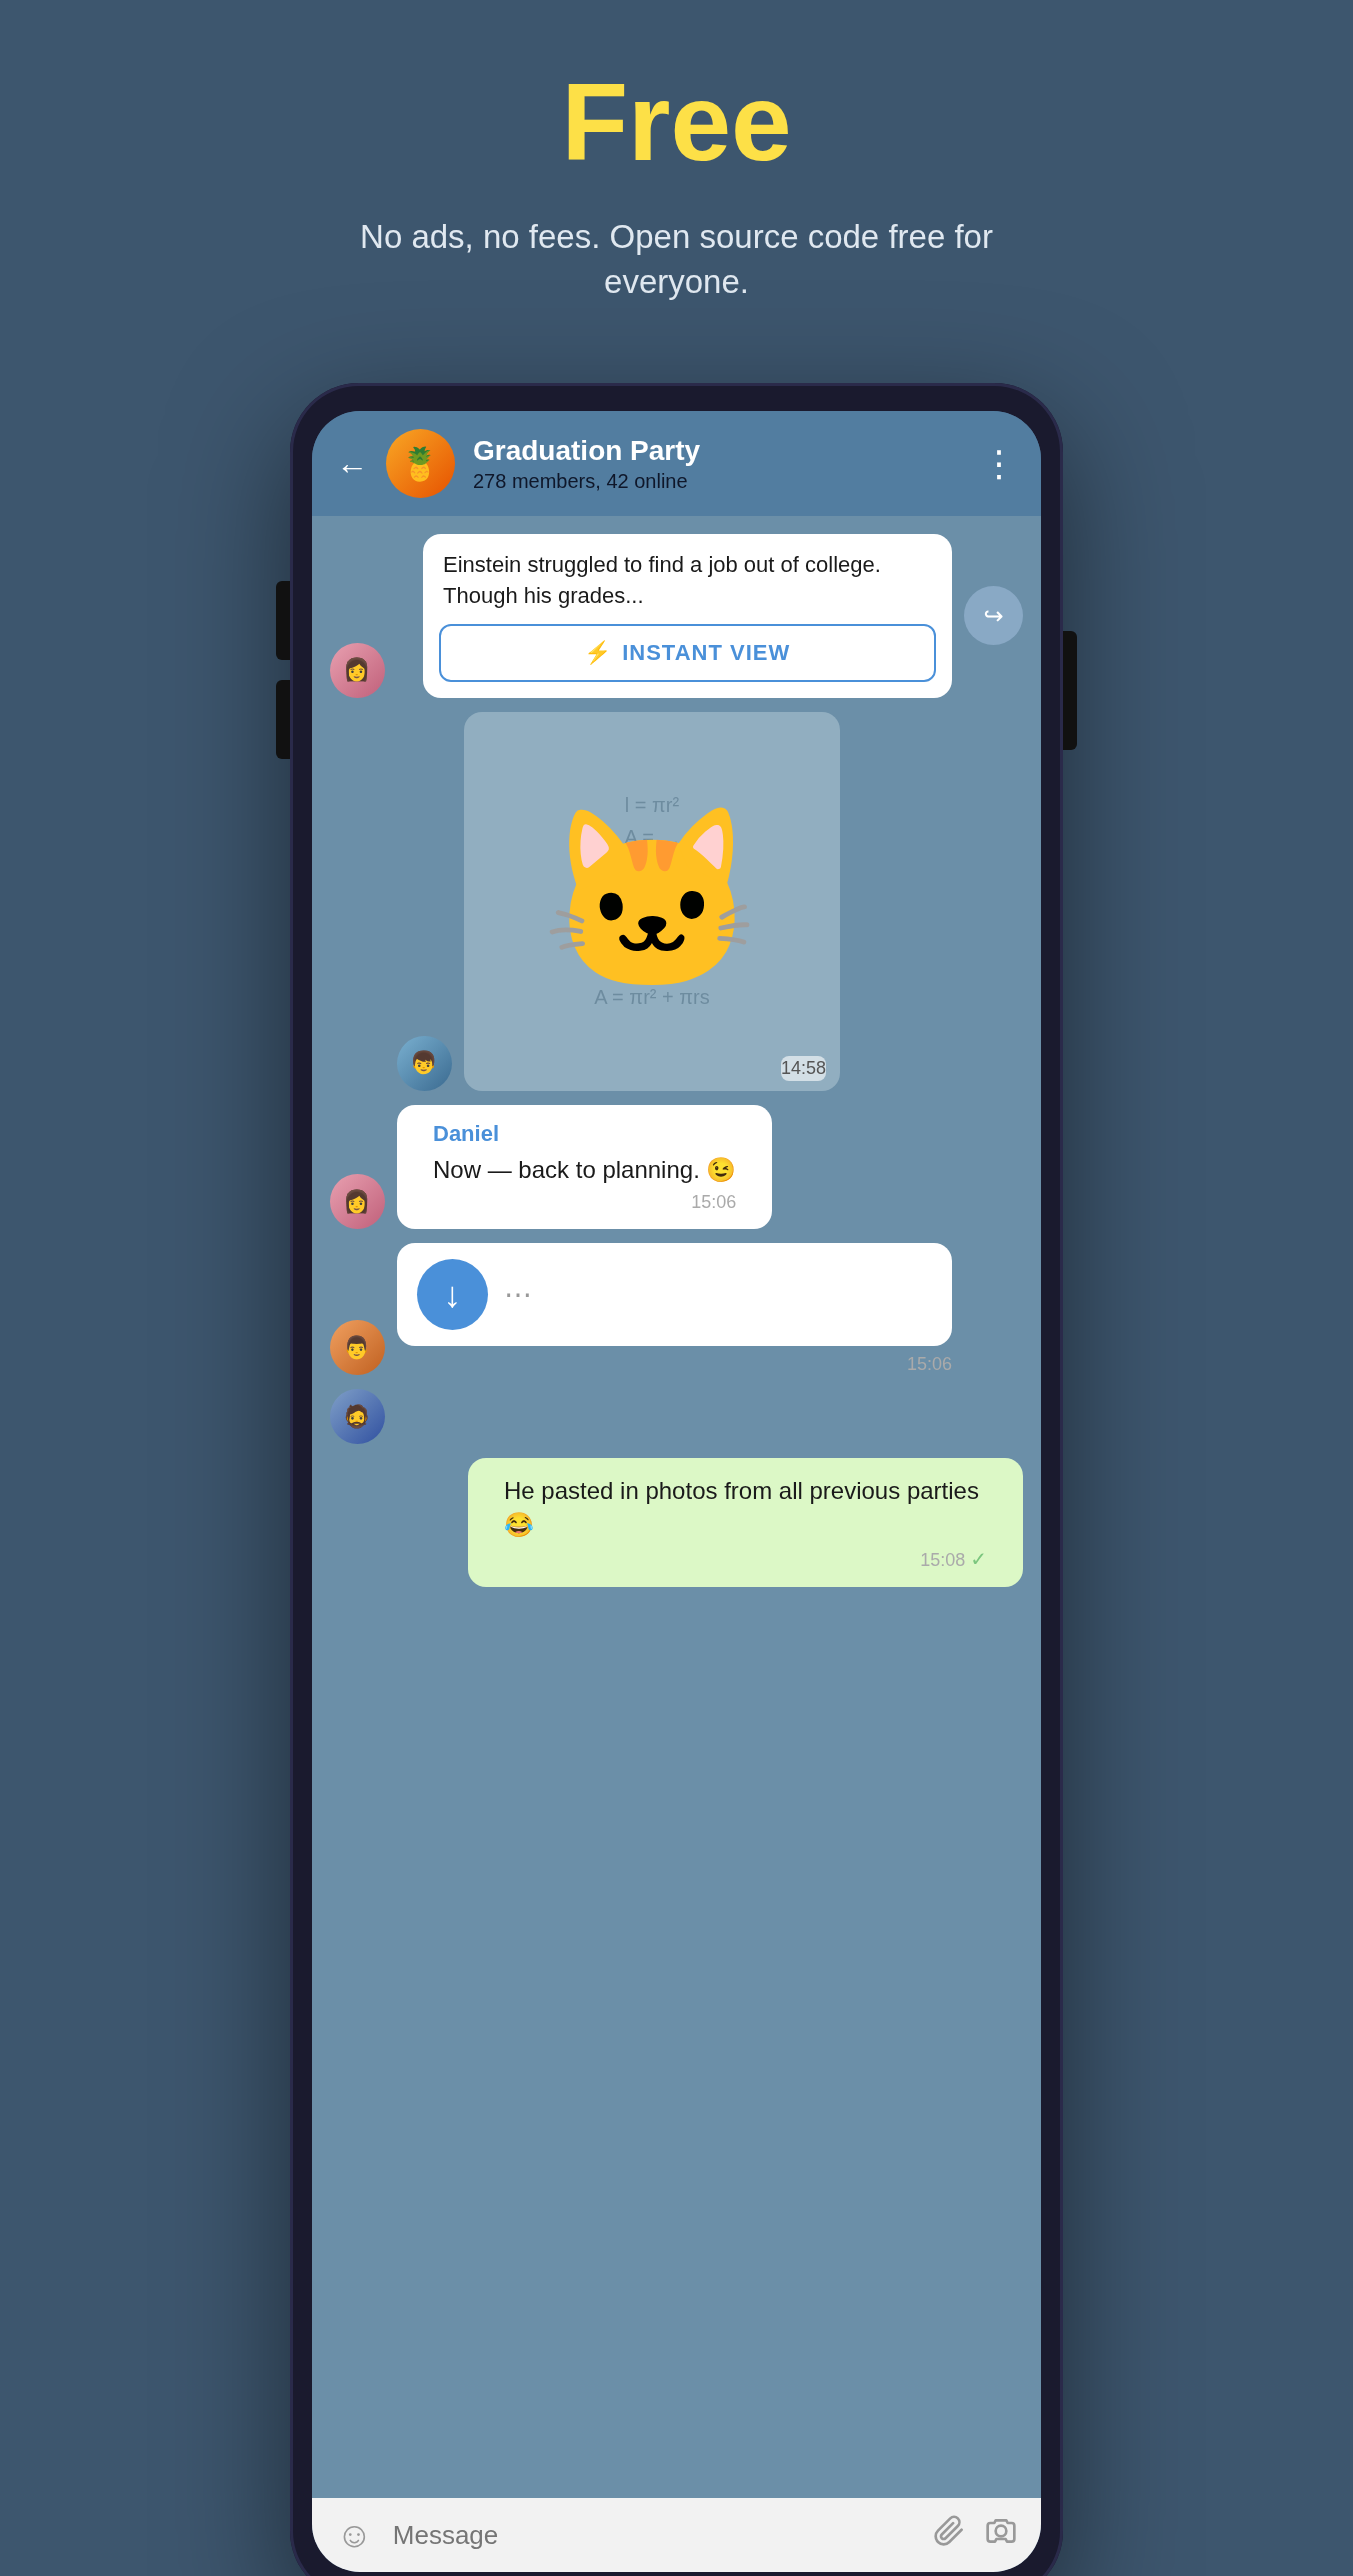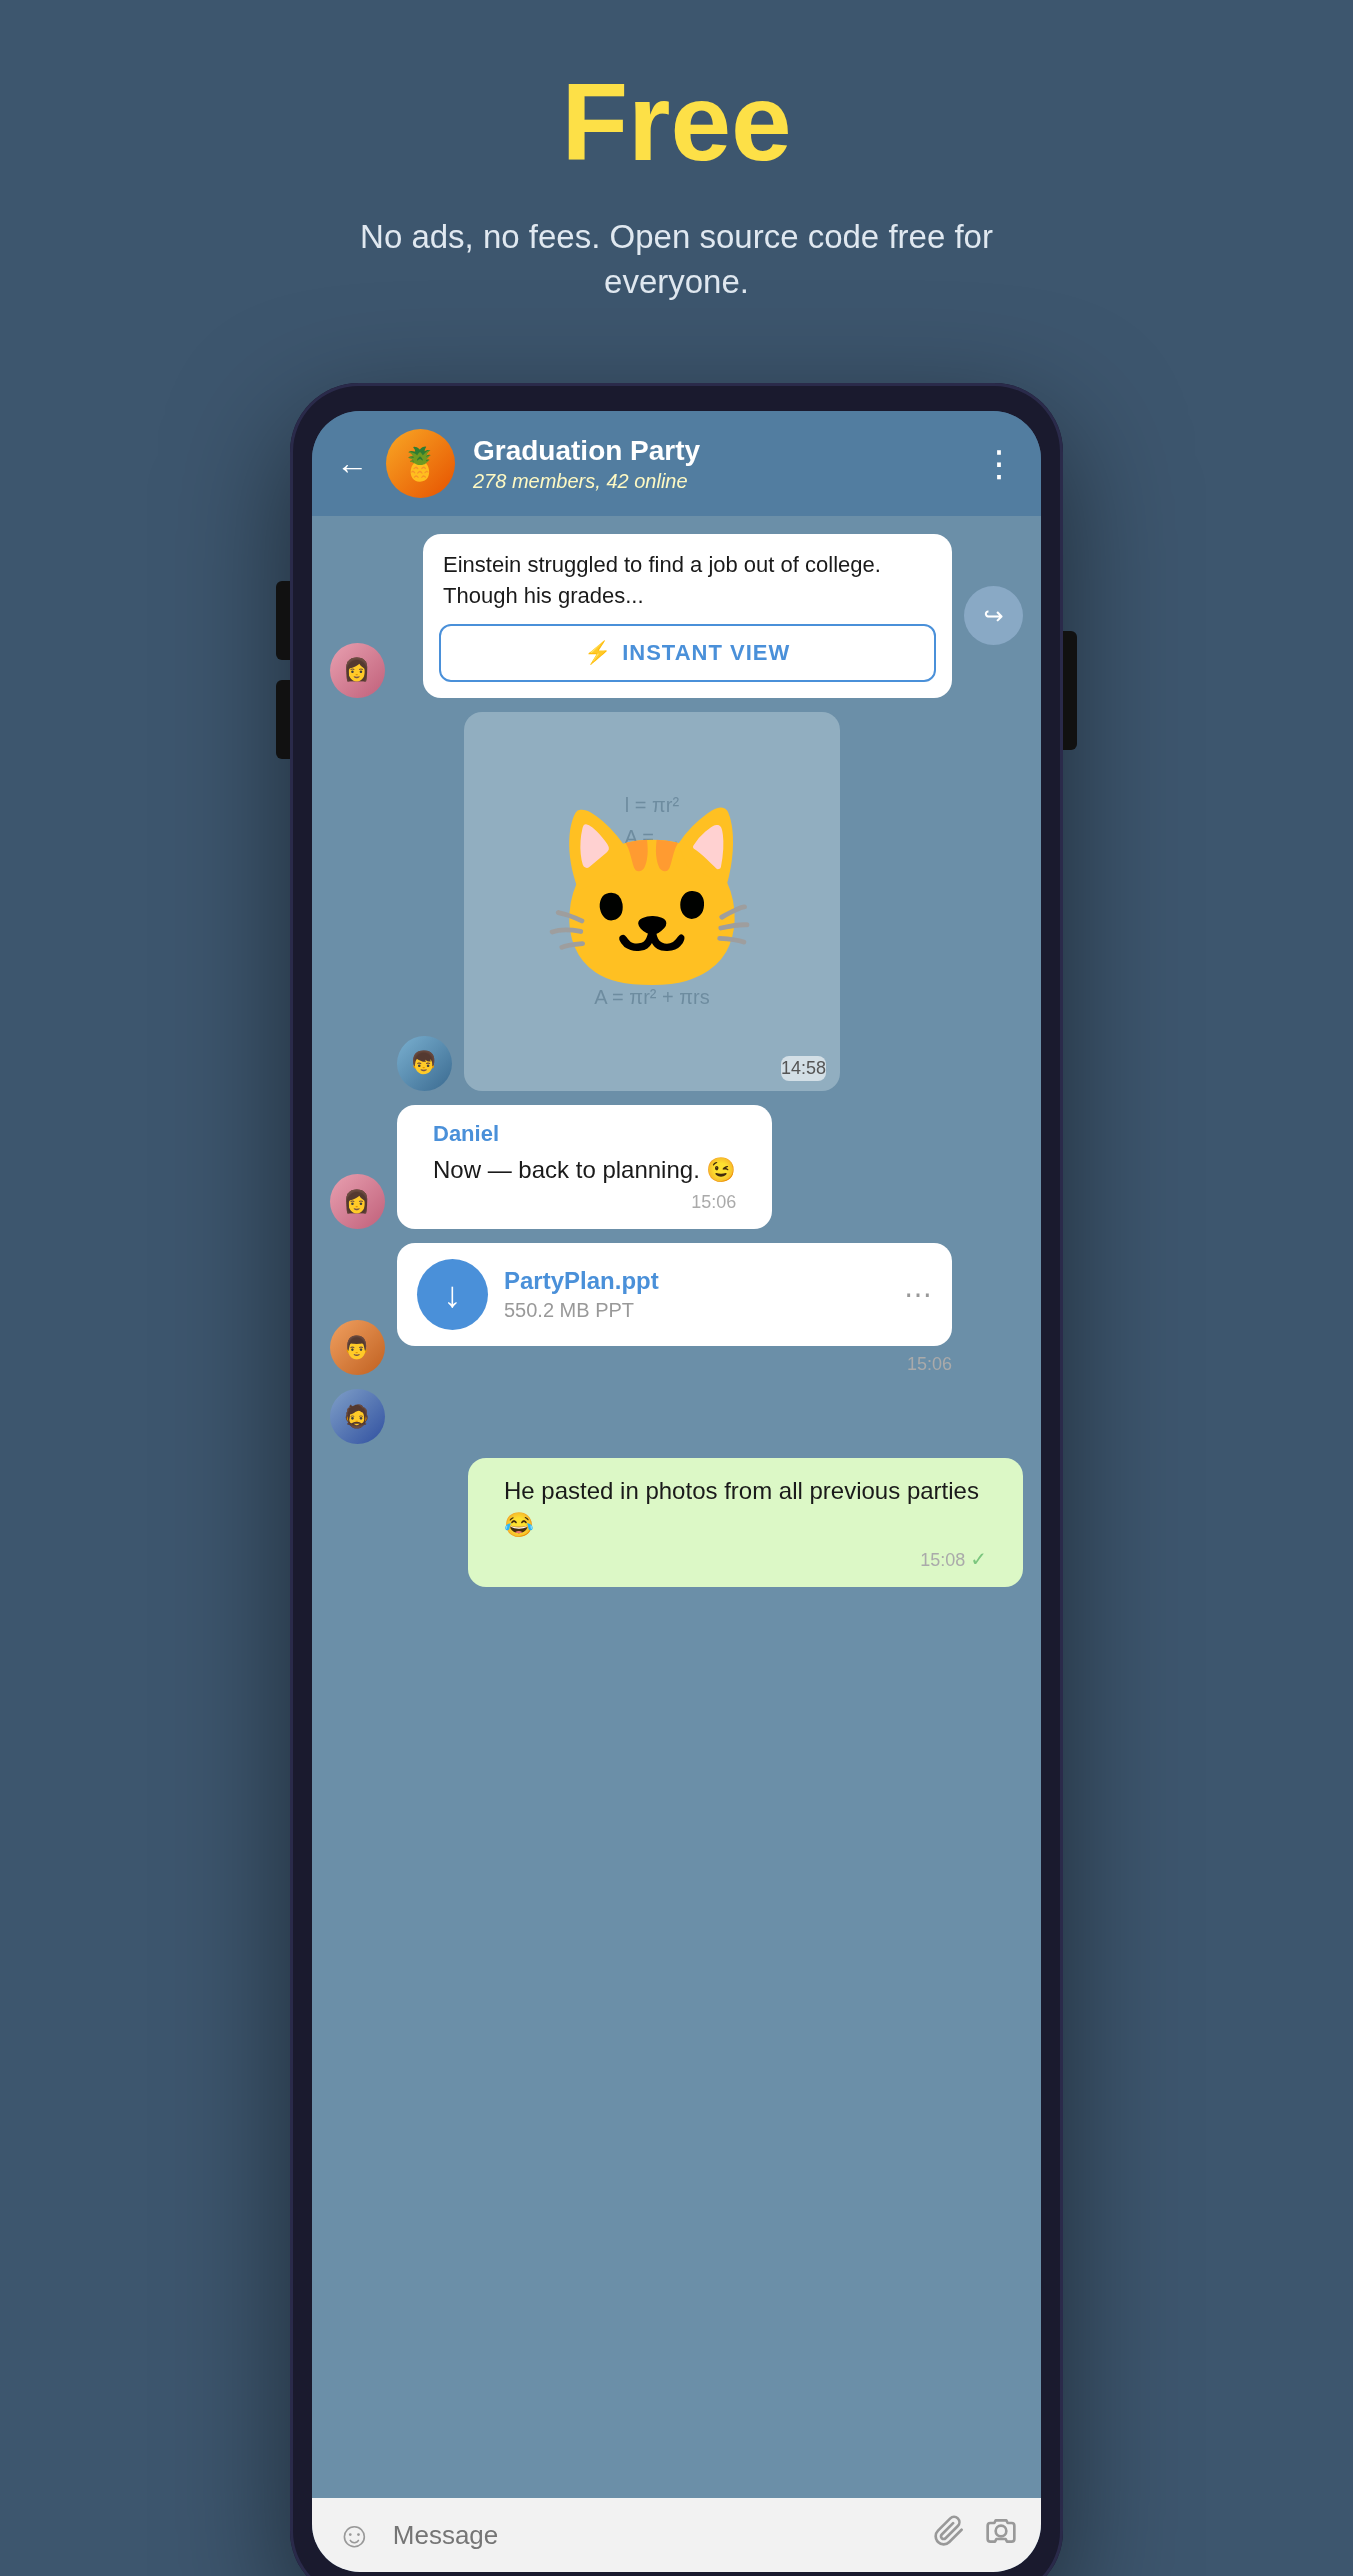--- a/index.html
+++ b/index.html
@@ -86,24 +86,23 @@
       flex: 1;
     }
 
     .chat-header-name {
       color: #ffffff;
       font-size: 28px;
       font-weight: 600;
     }
 
     .chat-header-sub {
-      color: #fef9c3;
+      color: #0f172a;
       font-size: 20px;
       margin-top: 3px;
-      font-style: italic;
     }
 
     .chat-header-menu {
       color: #ffffff;
       font-size: 36px;
       cursor: pointer;
     }
 
     
     .chat-body {
@@ -499,24 +498,20 @@
       </div>
 
       <div class="msg-row">
         <div class="avatar-small av-man2">
           <span>👨</span>
         </div>
         <div style="flex:1; max-width:555px;">
           <div class="file-bubble">
             <div class="file-icon-circle">
               <span>↓</span>
-            </div>
-            <div class="file-info">
-              <div class="file-name">PartyPlan.ppt</div>
-              <div class="file-size">550.2 MB PPT</div>
             </div>
             <div class="file-menu">⋯</div>
           </div>
           <div class="file-time">15:06</div>
         </div>
       </div>
 
       <div class="msg-row">
         <div class="avatar-small av-man3">
           <span>🧔</span>

